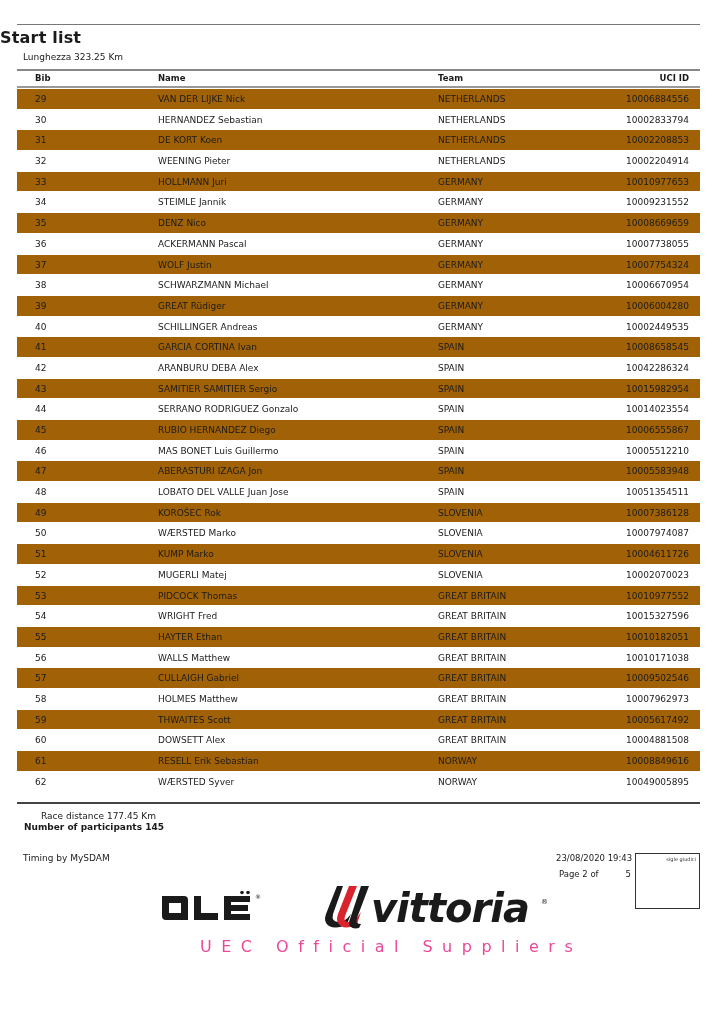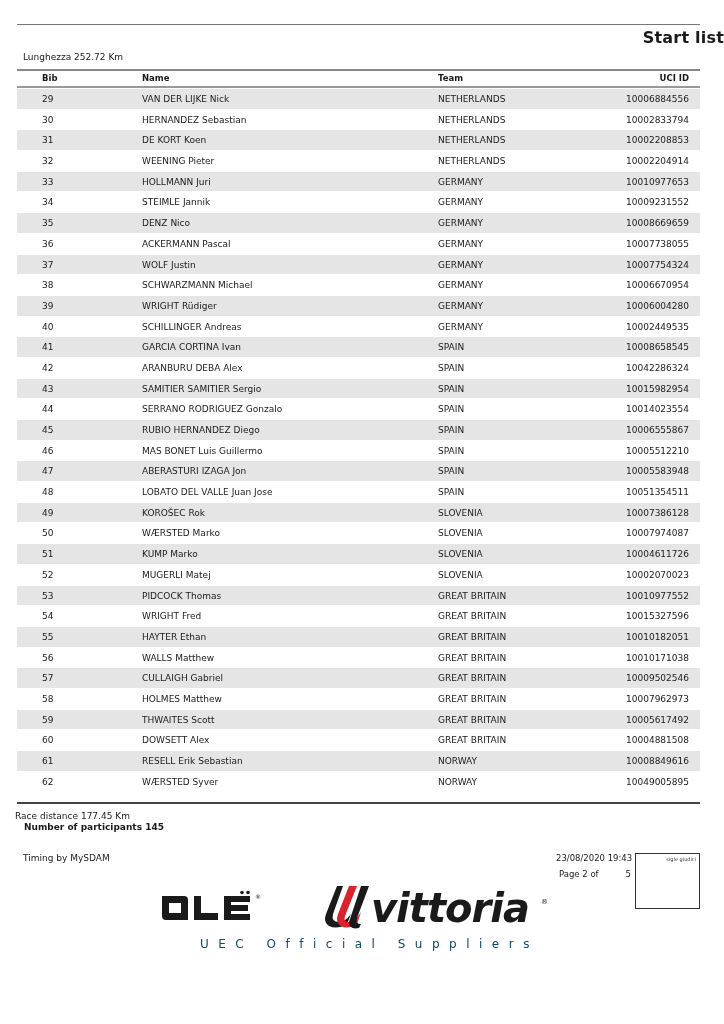--- a/index.html
+++ b/index.html
@@ -8,57 +8,57 @@
     position: relative;
     font-family: "DejaVu Sans", sans-serif;
     color: #1a1a1a;
     overflow: hidden;
   }
   .top-rule {
     position: absolute; left: 17px; top: 24px; width: 489px; height: 1px;
     background: #777; width: 683px;
   }
   .title {
-    position: absolute; left: 0; top: 28px; width: 724px; text-align: right;
+    position: absolute; left: 0; top: 28px; width: 724px; text-align: left;
     font-size: 16px; font-weight: bold; letter-spacing: 0.2px;
   }
   .subtitle {
     position: absolute; left: 23px; top: 52px;
     font-size: 9px;
   }
   .header-rule {
     position: absolute; left: 17px; top: 69px; width: 683px; height: 2px; background: #888;
   }
   .thead {
     position: absolute; left: 17px; top: 71px; width: 683px; height: 15px;
     font-size: 8.5px; font-weight: bold;
   }
   .thead span, .row span { position: absolute; top: 0; }
-  .c-bib { left: 25px; text-align: right; }
-  .c-name { left: 125px; }
+  .c-bib { left: 18px; text-align: right; }
+  .c-name { left: 141px; }
   .c-team { left: 421px; }
   .c-uci { right: 11px; text-align: left; }
   .thead span { line-height: 14px; }
   .thead-rule {
     position: absolute; left: 17px; top: 86px; width: 683px; height: 2px; background: #999;
   }
   .tbody {
     position: absolute; left: 17px; top: 89px; width: 683px;
   }
   .row {
     position: relative; width: 683px; height: 20.7px;
     font-size: 9px; border-bottom: 1px solid #fff;
   }
-  .row.shaded { background: #e5e5e5; }
+  .row.shaded { background: #a16207; }
   .row span { line-height: 20px; }
   .bottom-rule {
     position: absolute; left: 17px; top: 802px; width: 683px; height: 2px; background: #444;
   }
   .race-distance {
-    position: absolute; left: 15px; top: 811px; font-size: 9px;
+    position: absolute; left: 41px; top: 811px; font-size: 9px;
   }
   .participants {
     position: absolute; left: 24px; top: 822px; font-size: 9px; font-weight: bold;
   }
   .timing {
     position: absolute; left: 23px; top: 853px; font-size: 9px;
   }
   .datetime {
     position: absolute; left: 556px; top: 853px; font-size: 8.5px;
   }
@@ -74,30 +74,30 @@
     position: absolute; right: 3px; top: 2px; font-size: 5px; color: #333;
   }
   .logo-ale {
     position: absolute; left: 160px; top: 890px; width: 110px; height: 36px;
   }
   .logo-vittoria {
     position: absolute; left: 323px; top: 884px; width: 230px; height: 46px;
   }
   .suppliers {
     position: absolute; left: 200px; top: 937px; width: 300px;
-    font-size: 12px; letter-spacing: 9.5px; color: #0c4a6e; text-align: center;
+    font-size: 16px; letter-spacing: 9.5px; color: #ec4899; text-align: center;
     white-space: nowrap;
   }
 </style>
 </head>
 <body>
 
 <div class="top-rule"></div>
 <div class="title">Start list</div>
-<div class="subtitle">Lunghezza 252.72 Km</div>
+<div class="subtitle">Lunghezza 323.25 Km</div>
 
 <div class="header-rule"></div>
 <div class="thead">
   <span class="c-bib">Bib</span>
   <span class="c-name">Name</span>
   <span class="c-team">Team</span>
   <span class="c-uci">UCI ID</span>
 </div>
 <div class="thead-rule"></div>
 
@@ -157,21 +157,21 @@
       <span class="c-uci">10007754324</span>
     </div>
     <div class="row">
       <span class="c-bib">38</span>
       <span class="c-name">SCHWARZMANN Michael</span>
       <span class="c-team">GERMANY</span>
       <span class="c-uci">10006670954</span>
     </div>
     <div class="row shaded">
       <span class="c-bib">39</span>
-      <span class="c-name">WRIGHT Rüdiger</span>
+      <span class="c-name">GREAT Rüdiger</span>
       <span class="c-team">GERMANY</span>
       <span class="c-uci">10006004280</span>
     </div>
     <div class="row">
       <span class="c-bib">40</span>
       <span class="c-name">SCHILLINGER Andreas</span>
       <span class="c-team">GERMANY</span>
       <span class="c-uci">10002449535</span>
     </div>
     <div class="row shaded">

